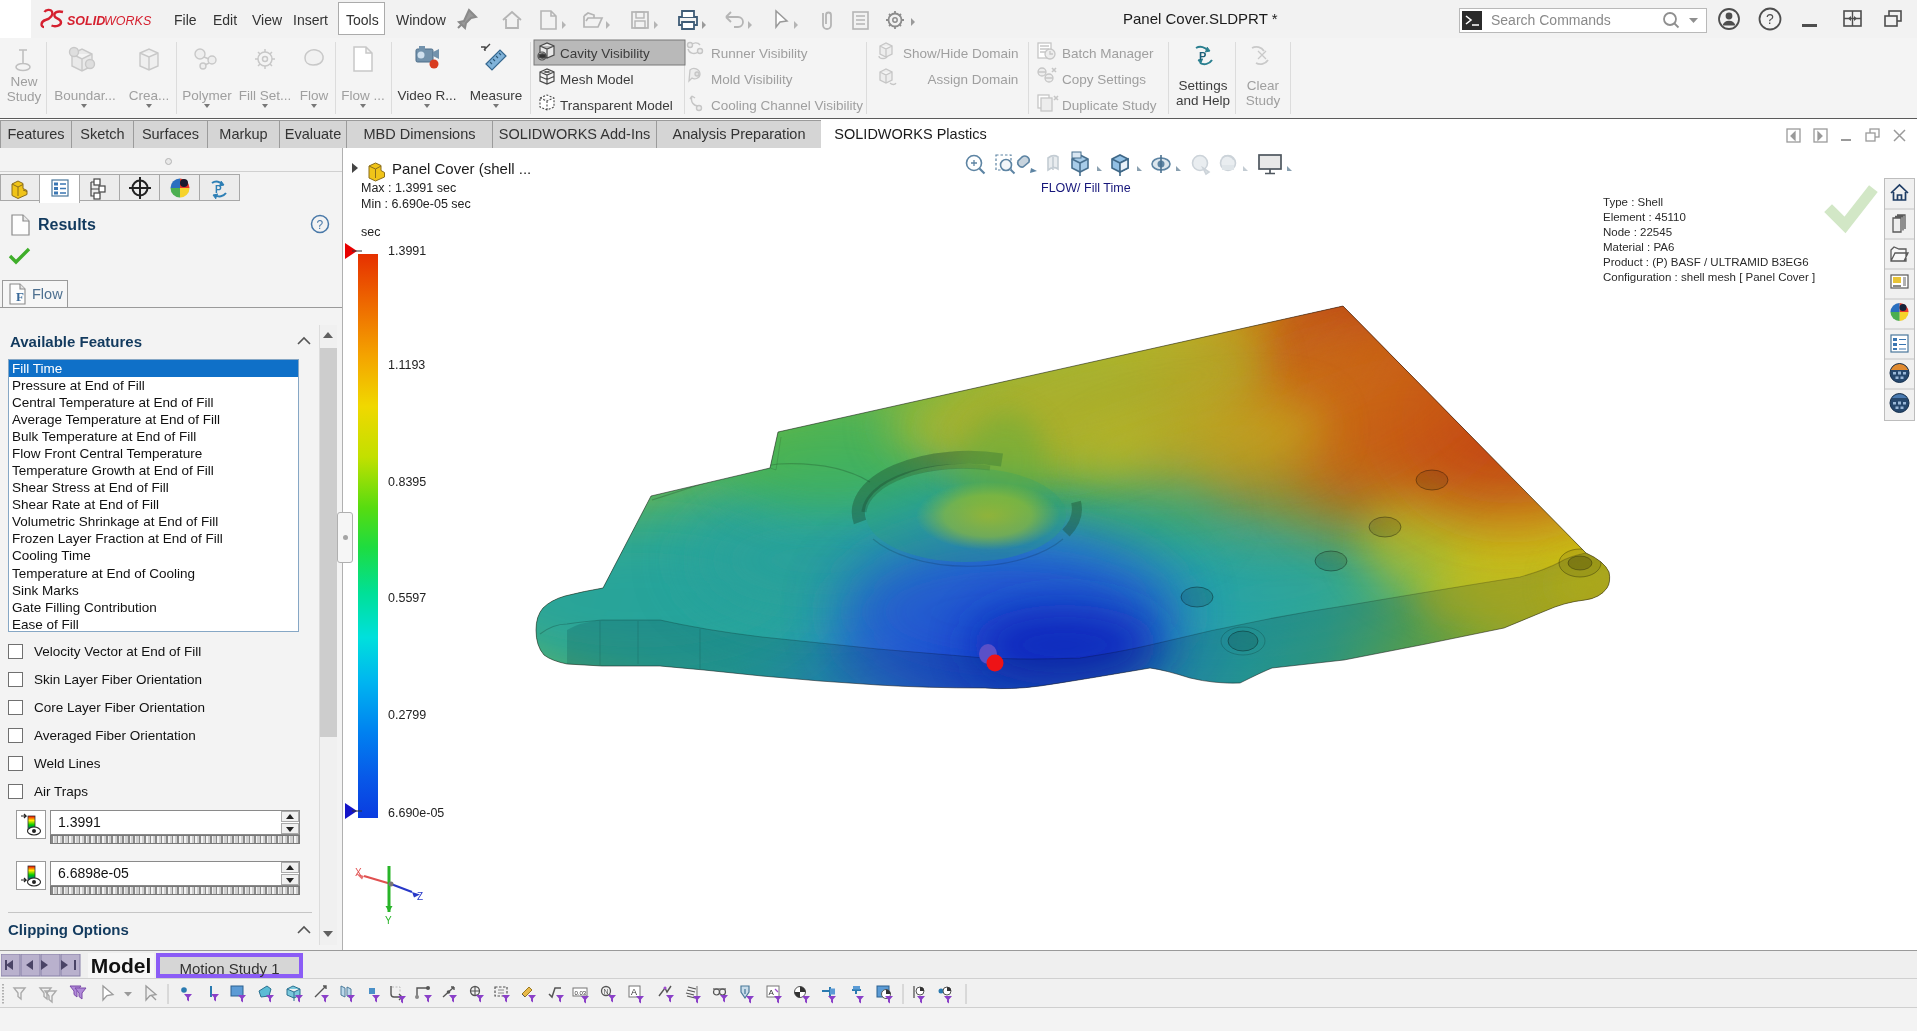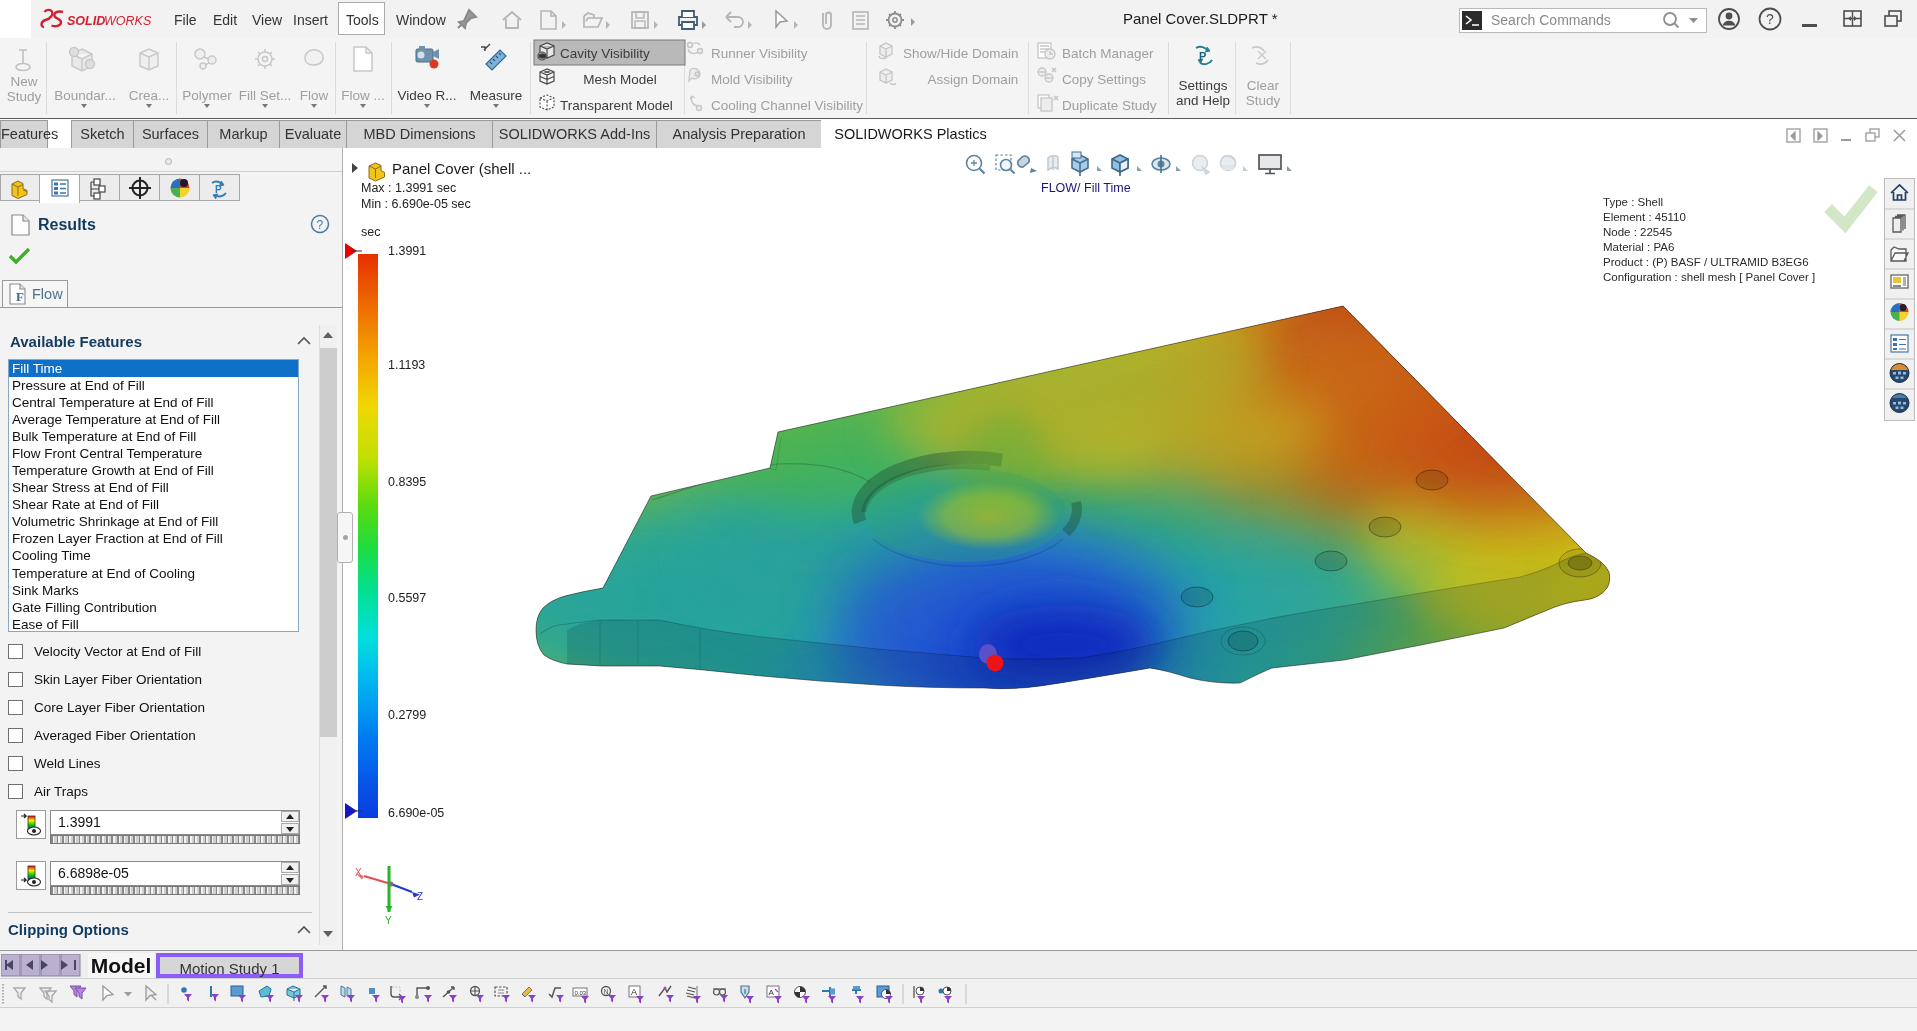--- a/index.html
+++ b/index.html
@@ -239,21 +239,21 @@
   <div class="rbtxt" style="left:4px;top:36px;width:40px">New<br>Study</div>
   <div class="rbtxt" style="left:52px;top:50px;width:66px">Boundar...</div>
   <div class="rbtxt" style="left:119px;top:50px;width:60px">Crea...</div>
   <div class="rbtxt" style="left:178px;top:50px;width:58px">Polymer</div>
   <div class="rbtxt" style="left:234px;top:50px;width:62px">Fill Set...</div>
   <div class="rbtxt" style="left:294px;top:50px;width:40px">Flow</div>
   <div class="rbtxt" style="left:338px;top:50px;width:50px">Flow ...</div>
   <div class="rbtxtd" style="left:396px;top:50px;width:62px">Video R...</div>
   <div class="rbtxtd" style="left:464px;top:50px;width:64px">Measure</div>
   <div class="rbtxtd" style="left:560px;top:8px;width:120px;text-align:left">Cavity Visibility</div>
-  <div class="rbtxtd" style="left:560px;top:34px;width:120px;text-align:center">Mesh Model</div>
+  <div class="rbtxtd" style="left:560px;top:34px;width:120px;text-align:left">Mesh Model</div>
   <div class="rbtxtd" style="left:560px;top:60px;width:130px;text-align:left">Transparent Model</div>
   <div class="rbtxt" style="left:711px;top:8px;width:130px;text-align:left">Runner Visibility</div>
   <div class="rbtxt" style="left:711px;top:34px;width:130px;text-align:left">Mold Visibility</div>
   <div class="rbtxt" style="left:711px;top:60px;width:180px;text-align:left">Cooling Channel Visibility</div>
   <div class="rbtxt" style="left:903px;top:8px;width:140px;text-align:left">Show/Hide Domain</div>
   <div class="rbtxt" style="left:903px;top:34px;width:140px;text-align:center">Assign Domain</div>
   <div class="rbtxt" style="left:1062px;top:8px;width:120px;text-align:left">Batch Manager</div>
   <div class="rbtxt" style="left:1062px;top:34px;width:120px;text-align:left">Copy Settings</div>
   <div class="rbtxt" style="left:1062px;top:60px;width:120px;text-align:left">Duplicate Study</div>
   <div class="rbtxtd" style="left:1172px;top:40px;width:62px">Settings<br>and Help</div>
@@ -261,21 +261,21 @@
   <div class="dd" style="left:81px;top:66px"></div>
   <div class="dd" style="left:146px;top:66px"></div>
   <div class="dd" style="left:204px;top:66px"></div>
   <div class="dd" style="left:262px;top:66px"></div>
   <div class="dd" style="left:311px;top:66px"></div>
   <div class="dd" style="left:360px;top:66px"></div>
   <div class="dd" style="left:424px;top:66px"></div>
   <div class="dd" style="left:493px;top:66px"></div>
 </div>
 <div id="tabrow">
-  <div class="tab" style="left:0;width:48px">Features</div>
+  <div class="tab" style="left:0;width:72px">Features</div>
   <div class="tab" style="left:71px;width:63px">Sketch</div>
   <div class="tab" style="left:133px;width:75px">Surfaces</div>
   <div class="tab" style="left:207px;width:73px">Markup</div>
   <div class="tab" style="left:279px;width:68px">Evaluate</div>
   <div class="tab" style="left:346px;width:147px">MBD Dimensions</div>
   <div class="tab" style="left:492px;width:165px">SOLIDWORKS Add-Ins</div>
   <div class="tab" style="left:656px;width:166px">Analysis Preparation</div>
   <div class="tab" style="left:821px;width:179px;background:#fff;border-color:#fff;font-weight:normal;color:#1a1a1a">SOLIDWORKS Plastics</div>
   <svg class="abs" style="left:1786px;top:8px" width="125" height="16" viewBox="0 0 125 16">
     <g stroke="#9a9a9a" stroke-width="1.3" fill="none">

